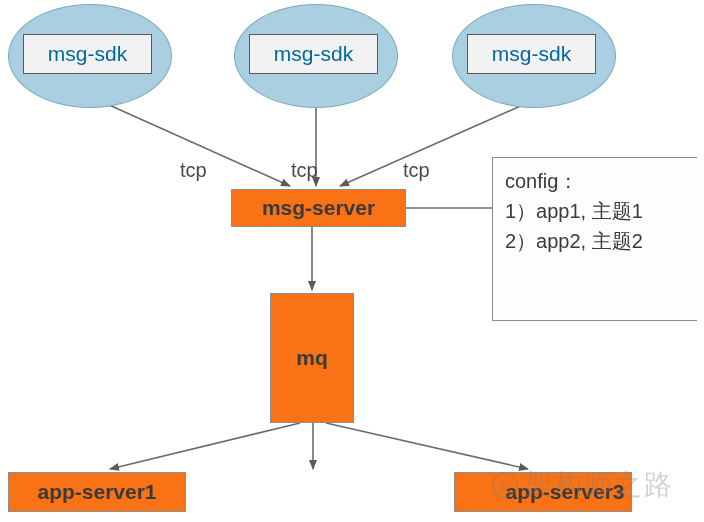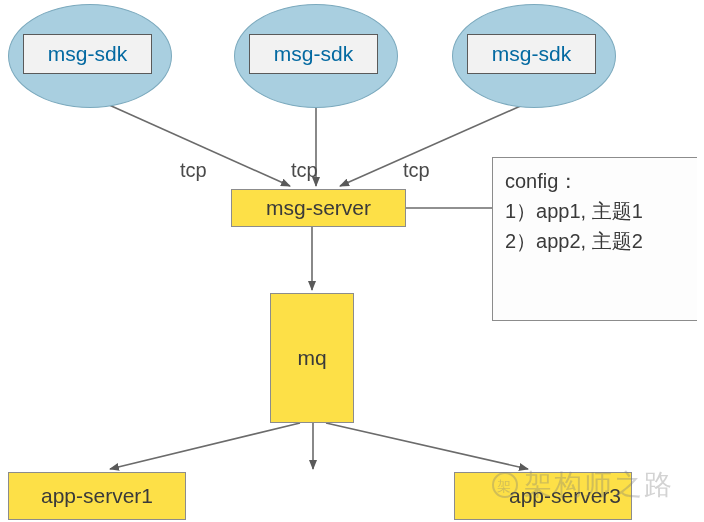--- a/index.html
+++ b/index.html
@@ -64,46 +64,47 @@
     display: flex;
     align-items: center;
     justify-content: center;
     font-size: 21px;
     color: #0369a1;
   }
 
   
   .box {
     position: absolute;
-    background: #fde047;
+    background: #f97316;
     border: 1.5px solid #8c8c8c;
     box-sizing: border-box;
     display: flex;
     align-items: center;
     justify-content: center;
     color: #3a3a3a;
+    font-weight: bold;
   }
   #msg-server-box {
     left: 231px;
     top: 189px;
     width: 175px;
     height: 38px;
     font-size: 21px;
   }
   #mq-box {
     left: 270px;
     top: 293px;
     width: 84px;
     height: 130px;
     font-size: 21px;
     text-align: right;
   }
   .app-server-box {
     top: 472px;
-    height: 48px;
+    height: 40px;
     font-size: 21px;
   }
   #app-server-1 { left: 8px;   width: 178px; }
   #app-server-2 { left: 234px; width: 178px; }
   #app-server-3 { left: 454px; width: 178px; padding-left: 44px; }
 
   
   .edge-label {
     position: absolute;
     font-size: 20px;

